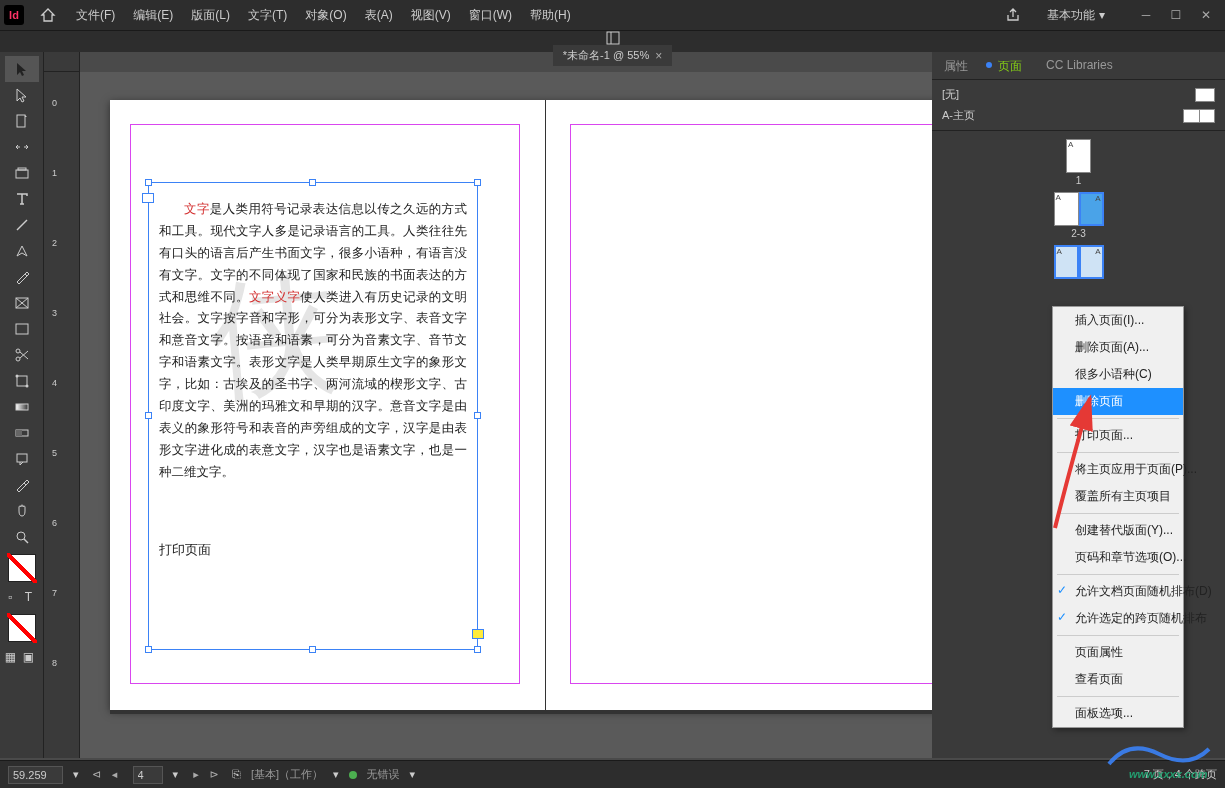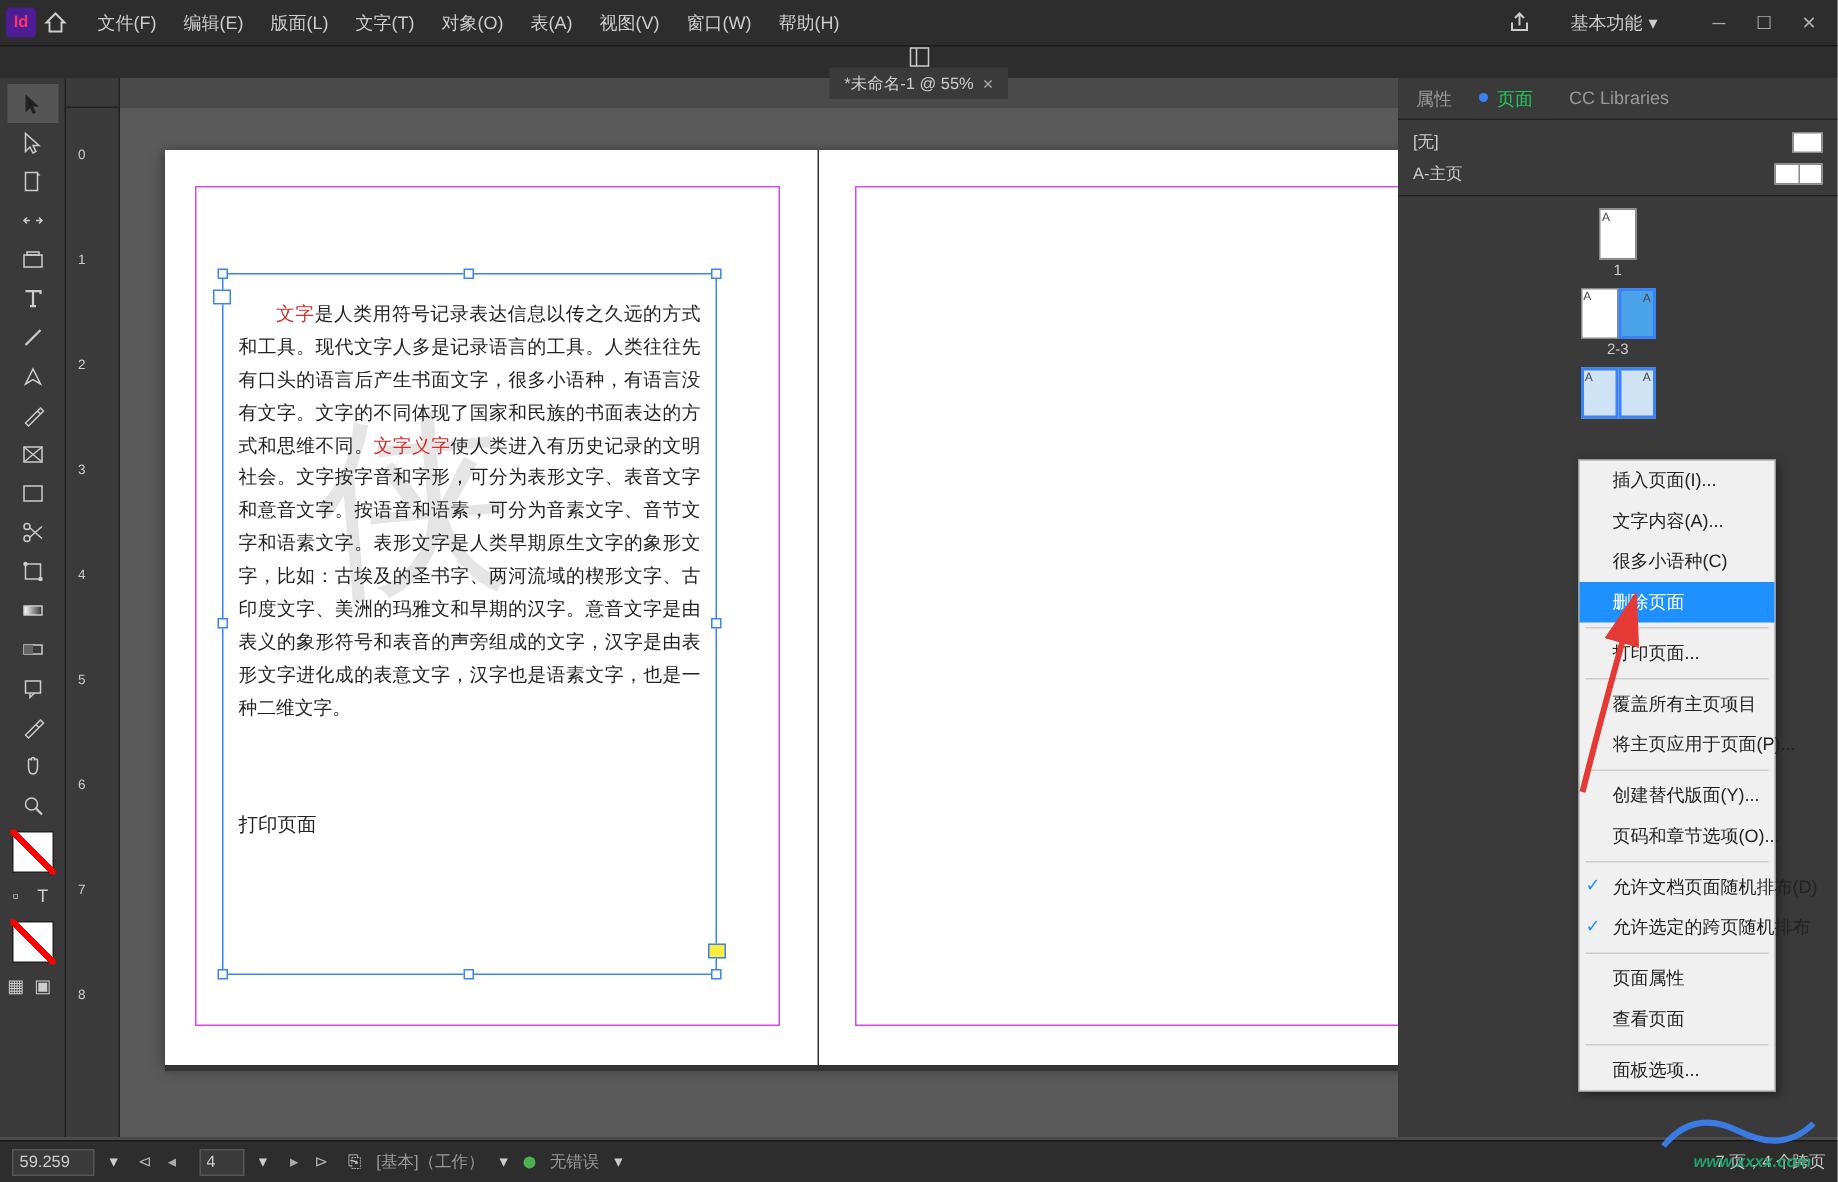--- a/index.html
+++ b/index.html
@@ -1,18 +1,18 @@
 <!DOCTYPE html>
 <html><head>
 <meta charset="utf-8">
 <style>
 * { margin: 0; padding: 0; box-sizing: border-box; font-family: "Microsoft YaHei", sans-serif; }
 body { background: #4a4a4a; width: 1225px; height: 788px; overflow: hidden; color: #ccc; font-size: 12px; position: relative; }
 .titlebar { height: 30px; background: #2d2d2d; display: flex; align-items: center; padding: 0 4px; }
-.app-icon { width: 20px; height: 20px; background: #4c1d95; color: #ff3366; display: flex; align-items: center; justify-content: center; font-size: 11px; font-weight: bold; border-radius: 3px; margin-right: 1px; }
+.app-icon { width: 20px; height: 20px; background: #000000; color: #ff3366; display: flex; align-items: center; justify-content: center; font-size: 11px; font-weight: bold; border-radius: 3px; margin-right: 12px; }
 .home-icon { width: 24px; height: 24px; display: flex; align-items: center; justify-content: center; color: #ccc; margin-right: 8px; }
 .menubar { display: flex; gap: 2px; }
 .menu-item { padding: 4px 8px; color: #ccc; font-size: 12px; }
 .titlebar-right { margin-left: auto; display: flex; align-items: center; gap: 8px; }
 .share-icon { padding: 4px 8px; }
 .workspace-dd { padding: 4px 10px; display: flex; align-items: center; gap: 4px; }
 .win-controls { display: flex; margin-left: 8px; }
 .win-btn { width: 30px; height: 24px; display: flex; align-items: center; justify-content: center; color: #aaa; }
 .doc-tabbar { height: 22px; background: #2d2d2d; display: flex; align-items: center; border-top: 1px solid #1a1a1a; flex-direction: column; }
 .doc-tab-pre { width: 50px; height: 22px; display: flex; align-items: center; justify-content: center; }
@@ -49,21 +49,21 @@
 .tf-port { position: absolute; width: 12px; height: 10px; background: #fff; border: 1px solid #3b82f6; }
 .tf-in { left: -7px; top: 10px; } .tf-out { right: -7px; bottom: 10px; background: #ffeb3b; }
 .body-text { padding: 16px 10px; font-size: 12.5px; line-height: 1.75; color: #222; font-family: "SimSun", serif; text-align: justify; position: relative; }
 .body-text .red { color: #d32f2f; }
 .body-text .link { color: #d32f2f; text-decoration: underline; display: block; margin-top: 14px; text-indent: 1em;}
 .body-text .footer { margin-top: 56px; font-size: 13px; }
 .watermark { position: absolute; left: 100px; top: 150px; font-size: 130px; color: rgba(150,150,150,0.25); font-family: "KaiTi", serif; transform: rotate(-5deg); pointer-events: none; }
 .panel-area { width: 293px; background: #3a3a3a; display: flex; flex-direction: column; }
 .panel-tabs { display: flex; height: 28px; border-bottom: 1px solid #222; }
 .ptab { padding: 6px 12px; font-size: 12px; color: #999; position: relative; }
-.ptab.active { color: #22c55e; background: #3a3a3a; }
+.ptab.active { color: #84cc16; background: #3a3a3a; }
 .ptab.active::before { content:""; position: absolute; left: 6px; top: 10px; width: 6px; height: 6px; border-radius: 50%; background: #3b82f6; }
 .ptab.active { padding-left: 18px; }
 .master-list { padding: 4px 8px; }
 .master-row { display: flex; align-items: center; justify-content: space-between; padding: 3px 2px; font-size: 11px; }
 .master-thumb { width: 20px; height: 14px; background: #fff; border: 1px solid #888; }
 .master-thumb.dbl { width: 32px; display: flex; }
 .master-thumb.dbl > div { flex: 1; border-right: 1px solid #888; }
 .master-thumb.dbl > div:last-child { border: none; }
 .pages-area { flex: 1; padding: 8px; position: relative; }
 .page-thumb-row { display: flex; justify-content: center; gap: 0; margin-bottom: 2px; }
@@ -374,28 +374,28 @@
         <div class="page-thumb sel" style="background:#cfe3f5">
             <span class="corner" style="right:1px;left:auto">A</span>
           </div>
       </div>
     </div>
   </div>
 </div>
 
 <div class="context-menu">
   <div class="ctx-item">插入页面(I)...</div>
-  <div class="ctx-item">文字内容(A)...</div>
+  <div class="ctx-item">删除页面(A)...</div>
   <div class="ctx-item">很多小语种(C)</div>
   <div class="ctx-item hl">删除页面</div>
   <div class="ctx-sep"></div>
   <div class="ctx-item">打印页面...</div>
   <div class="ctx-sep"></div>
+  <div class="ctx-item">将主页应用于页面(P)...</div>
   <div class="ctx-item">覆盖所有主页项目</div>
-  <div class="ctx-item">将主页应用于页面(P)...</div>
   <div class="ctx-sep"></div>
   <div class="ctx-item">创建替代版面(Y)...</div>
   <div class="ctx-item">页码和章节选项(O)...</div>
   <div class="ctx-sep"></div>
   <div class="ctx-item chk">允许文档页面随机排布(D)</div>
   <div class="ctx-item chk">允许选定的跨页随机排布</div>
   <div class="ctx-sep"></div>
   <div class="ctx-item">页面属性</div>
   <div class="ctx-item">查看页面</div>
   <div class="ctx-sep"></div>

